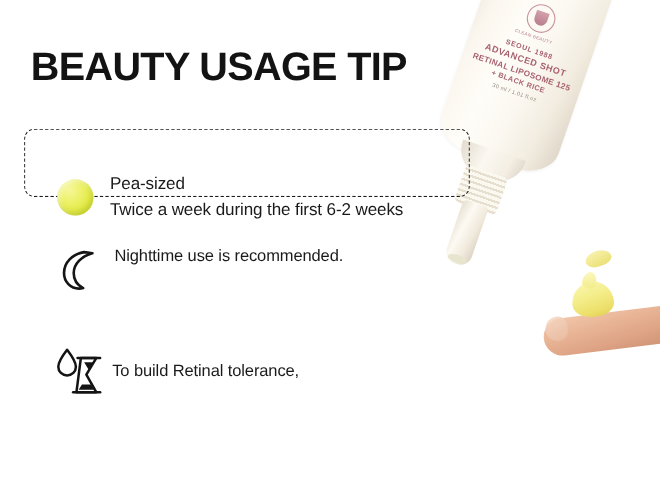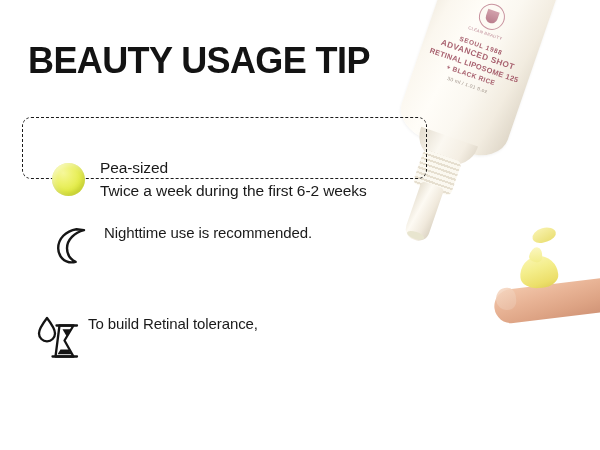--- a/index.html
+++ b/index.html
@@ -95,22 +95,23 @@
   
   #row-moon {
     left: 52px;
     top: 222px;
   }
   #row-moon .row-icon { width: 42px; height: 44px; margin-right: 10px; margin-top: 2px; }
   #row-moon .row-text { position: relative; top: -1px; }
 
   
   #row-tolerance {
-    left: 32px;
+    left: 46px;
     top: 312px;
+    align-items: center;
   }
   #row-tolerance .row-icon { width: 50px; height: 50px; margin-right: 6px; margin-top: 1px; }
 
   
   .tube-wrap {
     position: absolute;
     left: 300px;
     top: -118px;
     width: 300px;
     height: 400px;

